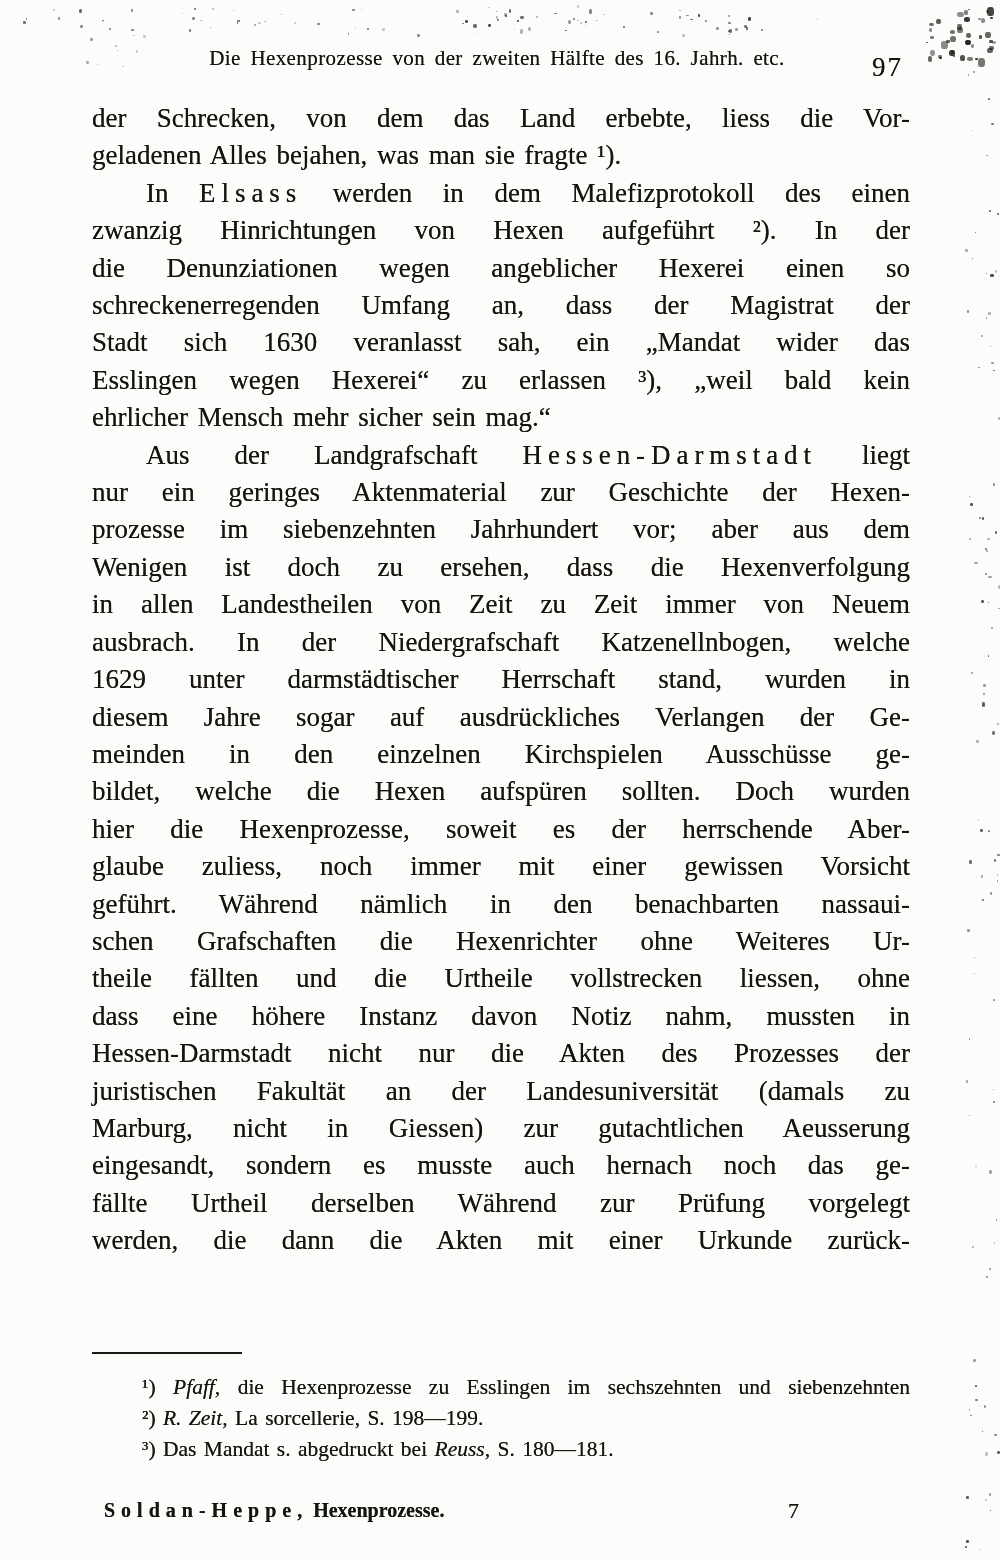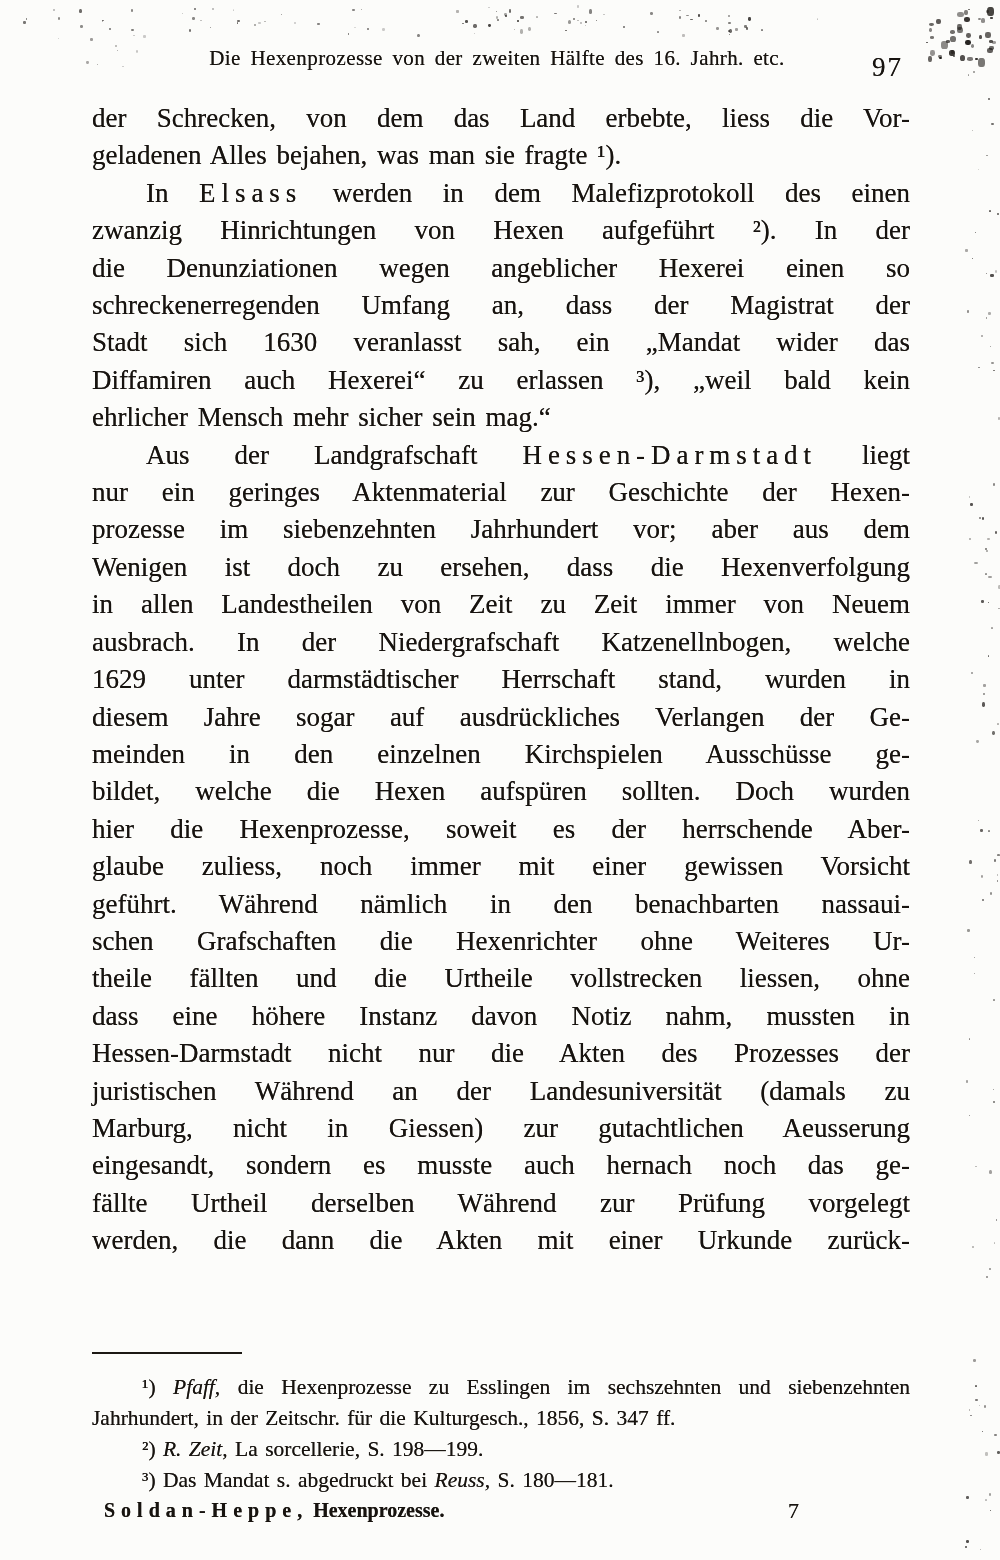--- a/index.html
+++ b/index.html
@@ -314,51 +314,50 @@
   <div class="page-number ink">97</div>
 
   <div class="body-text ink" id="body-text">
       <div class="line just">der Schrecken, von dem das Land erbebte, liess die Vor-</div>
       <div class="line">geladenen Alles bejahen, was man sie fragte ¹).</div>
       <div class="line just ind">In <span class="sperr">Elsass</span> werden in dem Malefizprotokoll des einen</div>
       <div class="line just">zwanzig Hinrichtungen von Hexen aufgeführt ²). In der</div>
       <div class="line just">die Denunziationen wegen angeblicher Hexerei einen so</div>
       <div class="line just">schreckenerregenden Umfang an, dass der Magistrat der</div>
       <div class="line just">Stadt sich 1630 veranlasst sah, ein „Mandat wider das</div>
-      <div class="line just">Diffamiren auch Hexerei“ zu erlassen ³), „weil bald kein</div>
+      <div class="line just">Esslingen wegen Hexerei“ zu erlassen ³), „weil bald kein</div>
       <div class="line">ehrlicher Mensch mehr sicher sein mag.“</div>
       <div class="line just ind">Aus der Landgrafschaft <span class="sperr">Hessen-Darmstadt</span> liegt</div>
       <div class="line just">nur ein geringes Aktenmaterial zur Geschichte der Hexen-</div>
       <div class="line just">prozesse im siebenzehnten Jahrhundert vor; aber aus dem</div>
       <div class="line just">Wenigen ist doch zu ersehen, dass die Hexenverfolgung</div>
       <div class="line just">in allen Landestheilen von Zeit zu Zeit immer von Neuem</div>
       <div class="line just">ausbrach. In der Niedergrafschaft Katzenellnbogen, welche</div>
       <div class="line just">1629 unter darmstädtischer Herrschaft stand, wurden in</div>
       <div class="line just">diesem Jahre sogar auf ausdrückliches Verlangen der Ge-</div>
       <div class="line just">meinden in den einzelnen Kirchspielen Ausschüsse ge-</div>
       <div class="line just">bildet, welche die Hexen aufspüren sollten. Doch wurden</div>
       <div class="line just">hier die Hexenprozesse, soweit es der herrschende Aber-</div>
       <div class="line just">glaube zuliess, noch immer mit einer gewissen Vorsicht</div>
       <div class="line just">geführt. Während nämlich in den benachbarten nassaui-</div>
       <div class="line just">schen Grafschaften die Hexenrichter ohne Weiteres Ur-</div>
       <div class="line just">theile fällten und die Urtheile vollstrecken liessen, ohne</div>
       <div class="line just">dass eine höhere Instanz davon Notiz nahm, mussten in</div>
       <div class="line just">Hessen-Darmstadt nicht nur die Akten des Prozesses der</div>
-      <div class="line just">juristischen Während an der Landesuniversität (damals zu</div>
+      <div class="line just">juristischen Fakultät an der Landesuniversität (damals zu</div>
       <div class="line just">Marburg, nicht in Giessen) zur gutachtlichen Aeusserung</div>
       <div class="line just">eingesandt, sondern es musste auch hernach noch das ge-</div>
       <div class="line just">fällte Urtheil derselben Während zur Prüfung vorgelegt</div>
       <div class="line just">werden, die dann die Akten mit einer Urkunde zurück-</div>
     </div>
 
   <div class="footnote-rule"></div>
 
   <div class="footnotes ink" id="footnotes">
       <div class="line just ind">¹) <span class="it">Pfaff,</span> die Hexenprozesse zu Esslingen im sechszehnten und siebenzehnten</div>
-      <div class="line">Jahrhundert, in der Zeitschr. für die Kulturgesch., 1856, S. 347 ff.</div>
       <div class="line ind">²) <span class="it">R. Zeit,</span> La sorcellerie, S. 198—199.</div>
       <div class="line ind">³) Das Mandat s. abgedruckt bei <span class="it">Reuss,</span> S. 180—181.</div>
     </div>
 
   <div class="signature-line ink">
     <span id="sig-text"><span class="sperr">Soldan-Heppe,</span> <span class="b">Hexenprozesse.</span></span>
   </div>
 
   <div class="sheet-number ink" style="position:absolute;top:1498px;left:788px;font-size:22px;">7</div>
 

